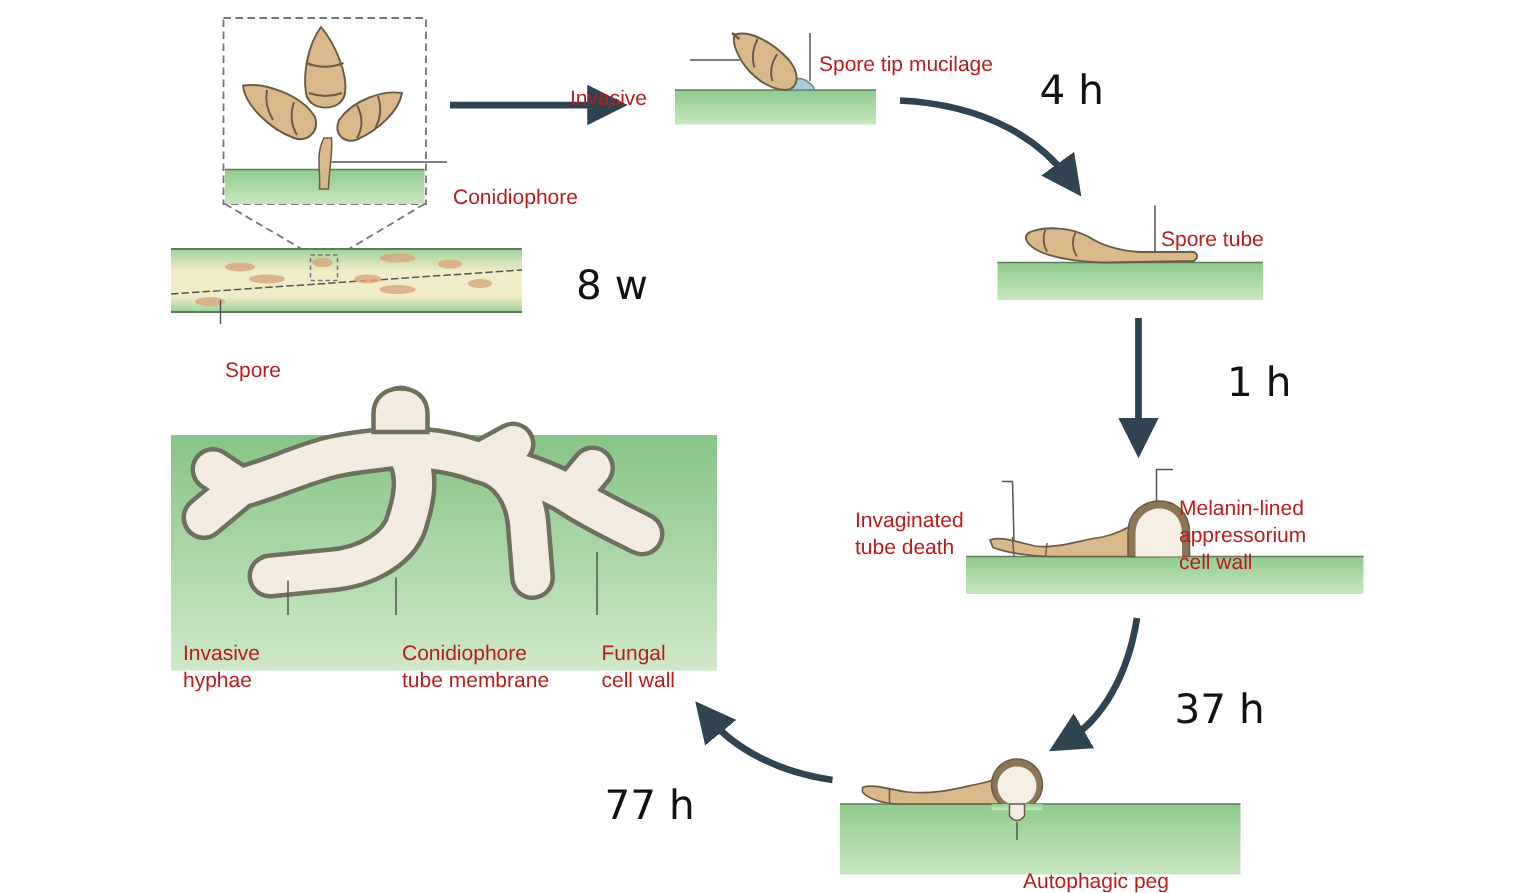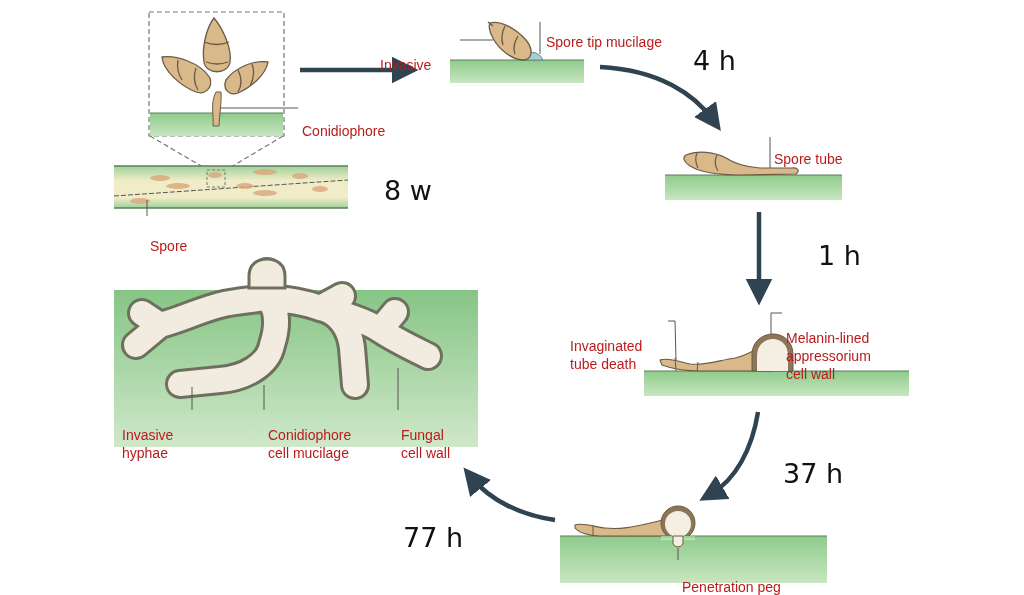--- a/index.html
+++ b/index.html
@@ -152,26 +152,26 @@
 <div class="lbl" style="left:546px;top:9px">Spore tip mucilage</div>
 
 <div class="lbl" style="left:774px;top:126px">Spore tube</div>
 
 <div class="lbl" style="left:570px;top:313px">Invaginated</div>
 <div class="lbl" style="left:570px;top:331px">tube death</div>
 <div class="lbl" style="left:786px;top:305px">Melanin-lined</div>
 <div class="lbl" style="left:786px;top:323px">appressorium</div>
 <div class="lbl" style="left:786px;top:341px">cell wall</div>
 
-<div class="lbl" style="left:682px;top:554px">Penetration peg</div>
+<div class="lbl" style="left:682px;top:554px">Autophagic peg</div>
 
 <div class="lbl" style="left:122px;top:402px">Invasive</div>
 <div class="lbl" style="left:122px;top:420px">hyphae</div>
 <div class="lbl" style="left:268px;top:402px">Conidiophore</div>
-<div class="lbl" style="left:268px;top:420px">cell mucilage</div>
+<div class="lbl" style="left:268px;top:420px">tube membrane</div>
 <div class="lbl" style="left:401px;top:402px">Fungal</div>
 <div class="lbl" style="left:401px;top:420px">cell wall</div>
 
 <div class="time" style="left:693px;top:45px">4 h</div>
 <div class="time" style="left:818px;top:240px">1 h</div>
 <div class="time" style="left:783px;top:458px">37 h</div>
 <div class="time" style="left:403px;top:522px">77 h</div>
 <div class="time" style="left:384px;top:175px">8 w</div>
 
 </body></html>

